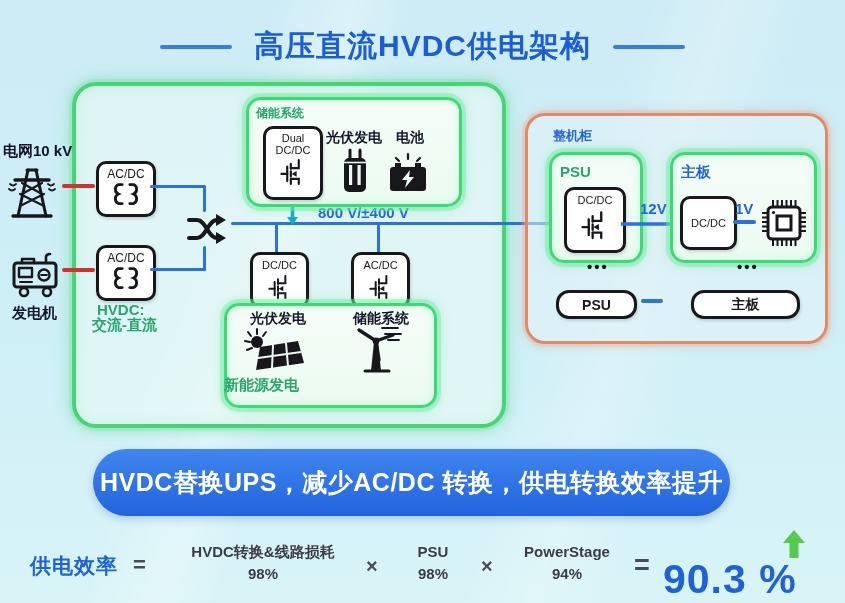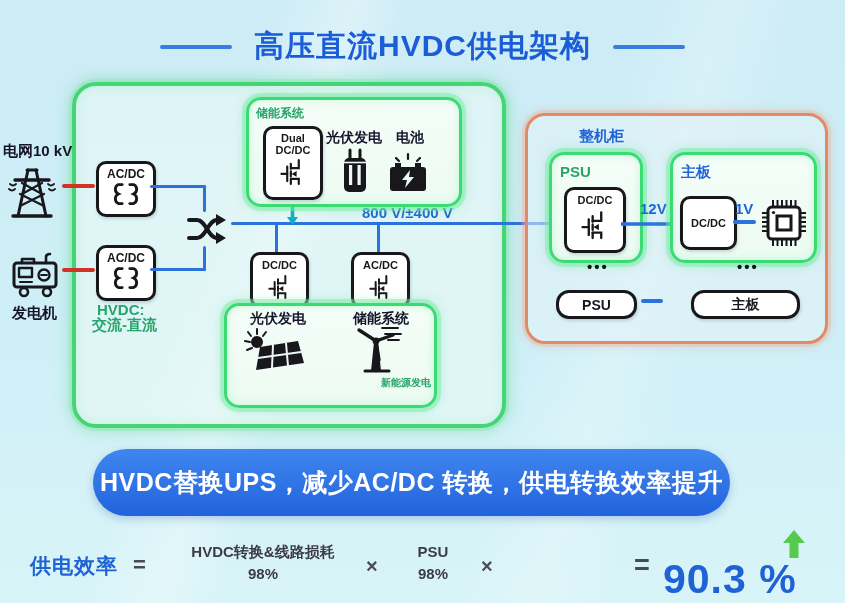--- a/index.html
+++ b/index.html
@@ -33,21 +33,21 @@
     border:3px solid #e08a68;border-radius:20px;background:rgba(228,243,248,.55);
     box-shadow:0 0 0 3px rgba(242,176,146,.30),0 0 12px rgba(224,138,104,.40);
   }
 
   
   .comp{
     background:#fff;border:3px solid #17171c;border-radius:10px;
     display:flex;flex-direction:column;align-items:center;justify-content:flex-start;
     box-shadow:1px 2px 3px rgba(30,60,70,.18);
   }
-  .comp-label{font-weight:bold;font-size:12px;line-height:14px;margin-top:3px;color:#17171c;}
+  .comp-label{font-weight:normal;font-size:12px;line-height:14px;margin-top:3px;color:#17171c;}
   .pill{
     background:#fff;border:3px solid #17171c;border-radius:13px;
     display:flex;align-items:center;justify-content:center;
     font-weight:bold;font-size:14px;color:#17171c;box-shadow:1px 2px 3px rgba(30,60,70,.18);
   }
 
   
   .wire{background:#2b72dd;border-radius:2px;}
   .red-wire{background:#d23228;border-radius:2px;}
 
@@ -151,21 +151,21 @@
   <svg class="abs" style="left:186px;top:211px;" width="42" height="36" viewBox="0 0 42 36">
     <g stroke="#17171c" fill="none" stroke-width="4" stroke-linecap="round">
       <path d="M3,9 H11 C20,9 22,27 31,27"></path>
       <path d="M3,27 H11 C20,27 22,9 31,9"></path>
     </g>
     <polygon points="30,3 40,9 30,15" fill="#17171c"></polygon>
     <polygon points="30,21 40,27 30,33" fill="#17171c"></polygon>
   </svg>
 
   <div class="abs wire" style="left:231px;top:222px;width:335px;height:3px;"></div>
-  <div class="abs blue-text nowrap" style="left:318px;top:204px;font-size:15px;margin-left:44px;">800 V/±400 V</div>
+  <div class="abs blue-text nowrap" style="left:318px;top:204px;font-size:15px;">800 V/±400 V</div>
 
   <div class="abs wire" style="left:275px;top:224px;width:3px;height:30px;"></div>
   <div class="abs wire" style="left:377px;top:224px;width:3px;height:30px;"></div>
 
   <svg class="abs" style="left:286px;top:197px;" width="13" height="28" viewBox="0 0 13 28">
     <line x1="6.5" y1="6" x2="6.5" y2="22" stroke="#12aec6" stroke-width="3.6"></line>
     <polygon points="6.5,0 1,8 12,8" fill="#12aec6"></polygon>
     <polygon points="6.5,28 1,20 12,20" fill="#12aec6"></polygon>
   </svg>
 
@@ -265,24 +265,24 @@
       <path d="M30,6 H46 M33,12 H49 M36,18 H47" stroke-width="1.8"></path>
       <polygon points="22,20 26,20 29,49 19,49" fill="#17171c" stroke="none"></polygon>
       <path d="M24,19 L7,8" stroke-width="3.4"></path>
       <path d="M24,19 L41,13" stroke-width="3.4"></path>
       <path d="M24,19 L27,38" stroke-width="3.4"></path>
       <path d="M13,49 H37" stroke-width="3"></path>
     </g>
     <circle cx="24" cy="19" r="3.4" fill="#17171c"></circle>
   </svg>
 
-  <div class="abs green-text" style="left:224px;top:376px;width:207px;text-align:right;font-size:10px;">新能源发电</div>
+  <div class="abs green-text" style="left:224px;top:376px;width:207px;text-align:left;font-size:15px;">新能源发电</div>
 
   <div class="abs orange-frame" style="left:525px;top:113px;width:297px;height:225px;"></div>
-  <div class="abs blue-text nowrap" style="left:553px;top:127px;font-size:15px;margin-left:26px;">整机柜</div>
+  <div class="abs blue-text nowrap" style="left:553px;top:127px;font-size:13px;">整机柜</div>
 
   <div class="abs green-card" style="left:549px;top:152px;width:88px;height:105px;"></div>
   <div class="abs green-text nowrap" style="left:560px;top:163px;font-size:15px;">PSU</div>
   <div class="abs comp" style="left:564px;top:187px;width:56px;height:60px;">
     <div class="comp-label" style="font-size:11px;">DC/DC</div>
     <svg width="28" height="34" viewBox="0 0 36 40">
       <g stroke="#17171c" fill="none" stroke-width="3" stroke-linecap="round">
         <path d="M2,24 H10"></path>
           <path d="M10,14 V34"></path>
         <path d="M15,10 V38" stroke-dasharray="7 3.5"></path>
@@ -354,20 +354,24 @@
   <div class="abs term" style="left:172px;top:543px;width:182px;">
     <div class="term-name">HVDC转换&amp;线路损耗</div>
     <div class="term-value">98%</div>
   </div>
   <div class="abs op" style="left:366px;top:555px;">×</div>
   <div class="abs term" style="left:398px;top:543px;width:70px;">
     <div class="term-name">PSU</div>
     <div class="term-value">98%</div>
   </div>
   <div class="abs op" style="left:481px;top:555px;">×</div>
+  <div class="abs term" style="left:508px;top:543px;width:118px;">
+    <div class="term-name">PowerStage</div>
+    <div class="term-value">94%</div>
+  </div>
 
   <div class="abs op" style="left:634px;top:550px;font-size:27px;">=</div>
   <div class="abs result" style="left:663px;top:538px;margin-top:18px;">90.3 %</div>
 
   <svg class="abs" style="left:783px;top:530px;" width="22" height="28" viewBox="0 0 22 28">
     <polygon points="11,0 22,13 15.5,13 15.5,28 6.5,28 6.5,13 0,13" fill="#56c94f"></polygon>
   </svg>
 
 </div>
 

